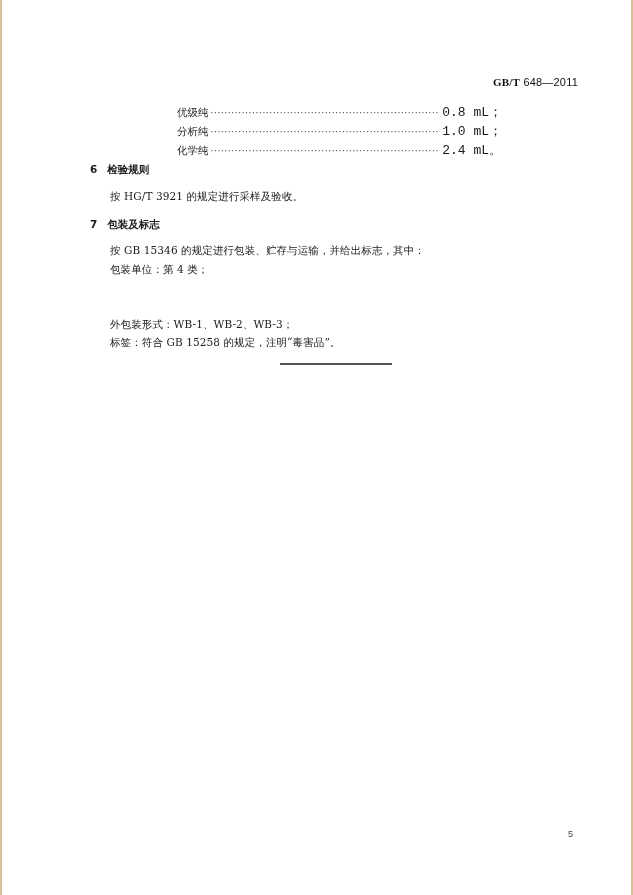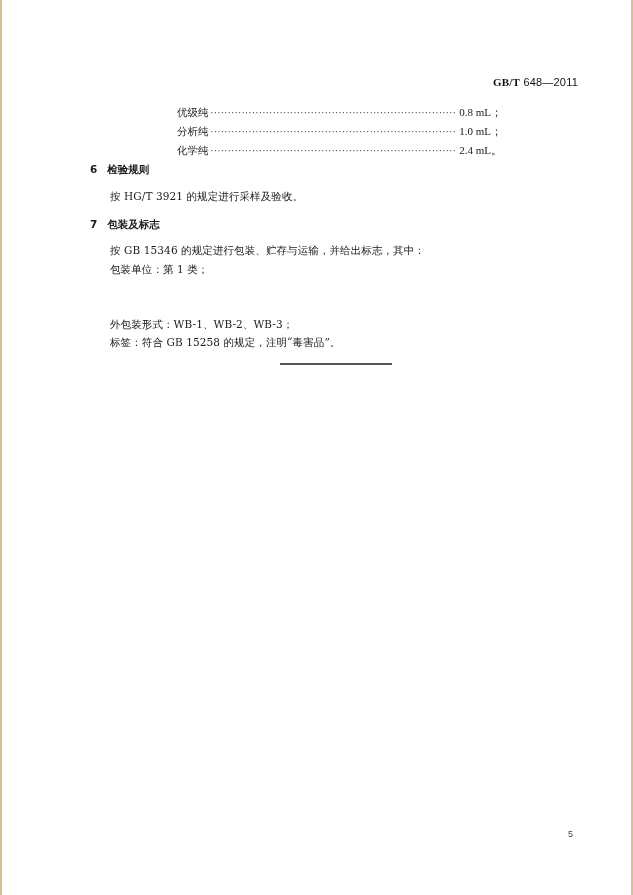--- a/index.html
+++ b/index.html
@@ -52,22 +52,22 @@
     flex: 1;
     overflow: hidden;
     white-space: nowrap;
     color: #333;
     font-size: 9px;
     letter-spacing: 0.6px;
     margin: 0 2px;
   }
   .purity-value {
     white-space: nowrap;
-    font-family: Liberation Serif, serif;
-    font-size: 11px;
+    font-family: Liberation Mono, monospace;
+    font-size: 13px;
   }
   .section-heading {
     position: absolute;
     left: 88px;
     font-family: "DejaVu Sans", sans-serif;
     font-weight: bold;
     font-size: 10.5px;
     display: flex;
     gap: 10px;
   }
@@ -125,20 +125,20 @@
     <span>6</span>
     <span>检验规则</span>
   </div>
   <div class="body-line" style="top:190px;">按 HG/T 3921 的规定进行采样及验收。</div>
 
   <div class="section-heading" style="top:218px;">
     <span>7</span>
     <span>包装及标志</span>
   </div>
   <div class="body-line" style="top:244px;">按 GB 15346 的规定进行包装、贮存与运输，并给出标志，其中：</div>
-  <div class="body-line" style="top:263px;">包装单位：第 1 类；</div>
+  <div class="body-line" style="top:263px;">包装单位：第 4 类；</div>
   <div class="body-line" style="top:318px;">外包装形式：WB-1、WB-2、WB-3；</div>
   <div class="body-line" style="top:336px;">标签：符合 GB 15258 的规定，注明“毒害品”。</div>
 
   <div class="rule"></div>
 
   <div class="page-number">5</div>
 </div>
 
 </body></html>

